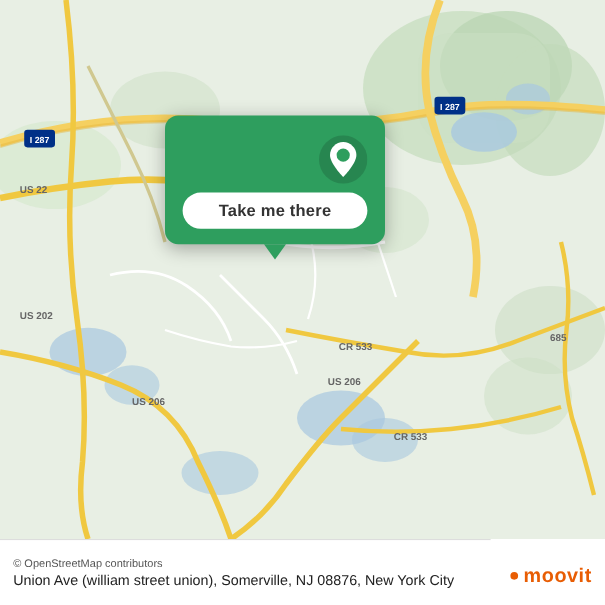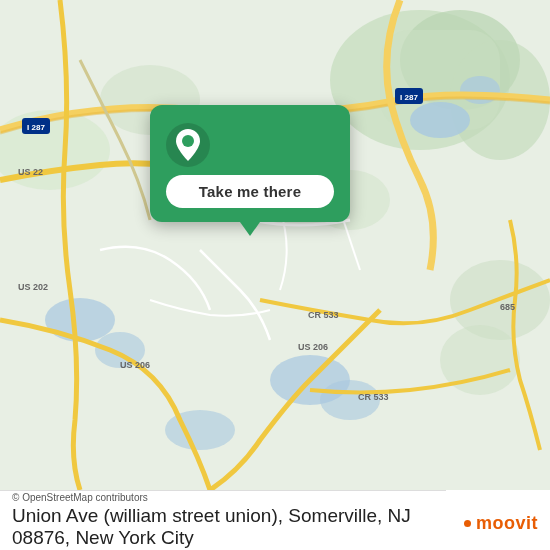--- a/index.html
+++ b/index.html
@@ -31,21 +31,21 @@
     
     #popup-card {
       position: absolute;
       top: 105px;
       left: 150px;
       width: 200px;
       background: #2e9e5e;
       border-radius: 12px;
       display: flex;
       flex-direction: column;
-      align-items: flex-start;
+      align-items: flex-end;
       padding: 18px 16px 14px 16px;
       box-shadow: 0 4px 16px rgba(0,0,0,0.3);
       z-index: 10;
     }
 
     #popup-card::after {
       content: '';
       position: absolute;
       bottom: -14px;
       left: 50%;
@@ -92,21 +92,21 @@
       gap: 4px;
       margin-bottom: 2px;
     }
 
     #copyright-text {
       font-size: 10px;
       color: #555;
     }
 
     #address-text {
-      font-size: 19px;
+      font-size: 13px;
       color: #222;
       font-weight: 500;
     }
 
     #moovit-logo {
       position: absolute;
       bottom: 16px;
       right: 12px;
       display: flex;
       align-items: center;

